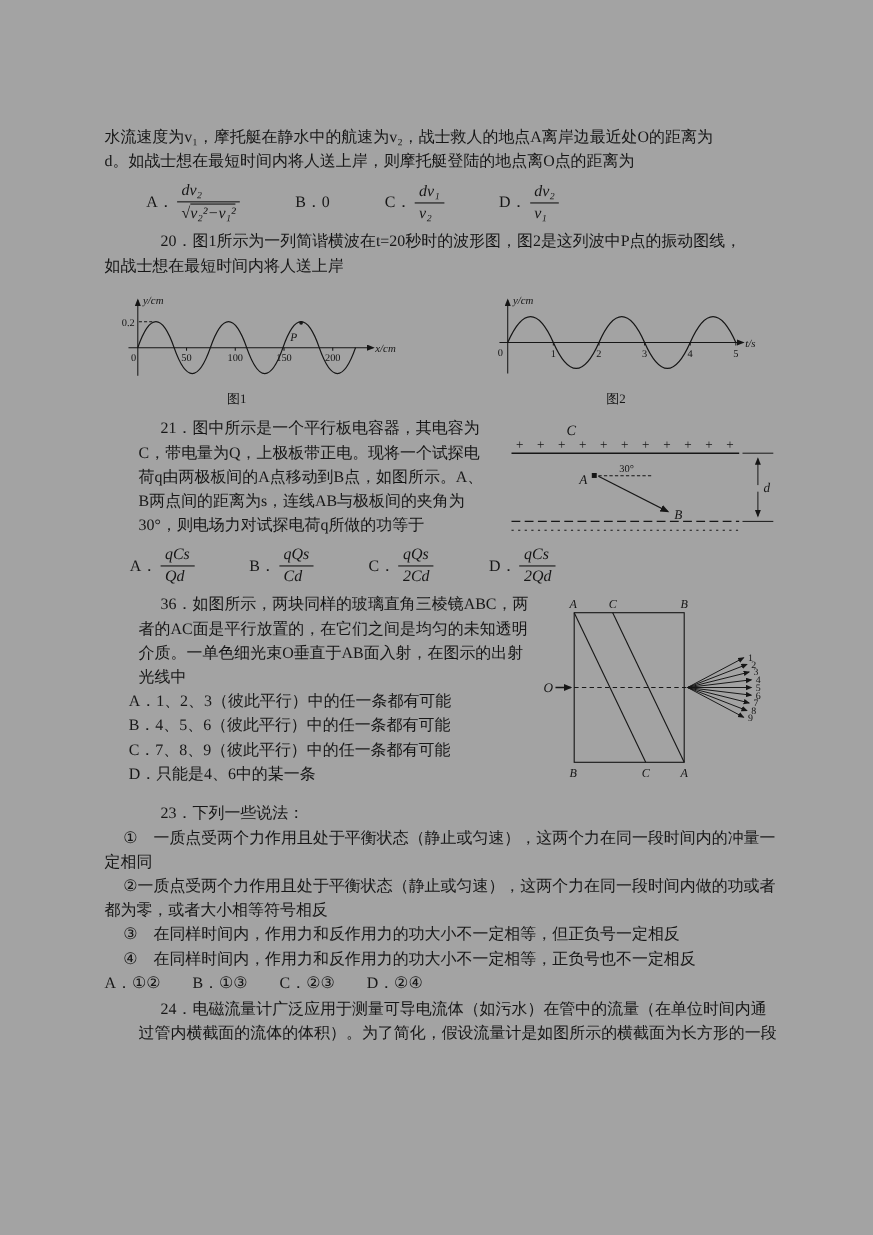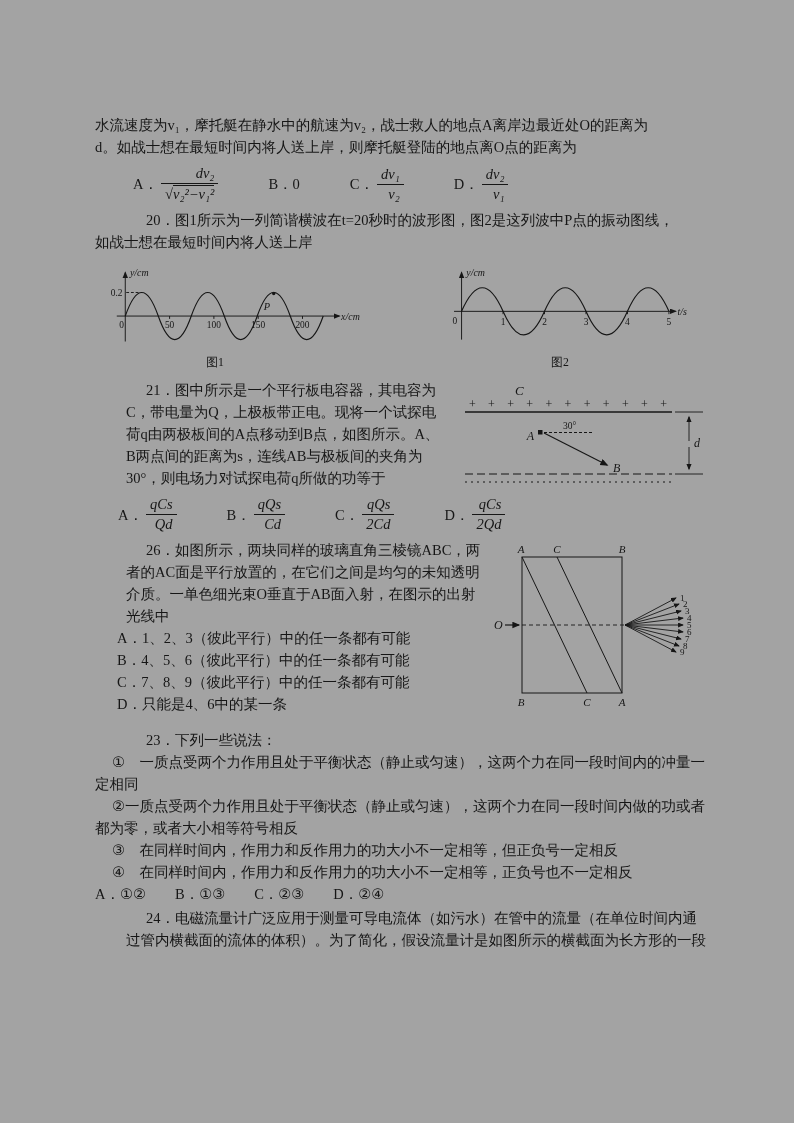--- a/index.html
+++ b/index.html
@@ -13,21 +13,21 @@
   .content { position:absolute; left:95px; top:112px; width:612px; font-size:14.5px; line-height:22px; }
 
   .q-para { margin-top:2px; }
   .q-text { text-indent:20px;margin-left:31px; }
 
   .opts-row { display:flex; align-items:center; margin:7px 0 6px 38px; }
   .opts-row.q21 { margin-left:23px; }
   .opts-row .opt { display:flex; align-items:center; margin-right:50px; }
   .opt-label { margin-right:3px; }
 
-  .frac { display:inline-block; text-align:right; font-style:italic; line-height:17px; vertical-align:middle; }
+  .frac { display:inline-block; text-align:left; font-style:italic; line-height:17px; vertical-align:middle; }
   .frac .num { display:block; border-bottom:1px solid #161616; padding:0 4px 1px; }
   .frac .den { display:block; padding:1px 4px 0; white-space:nowrap; }
   .ovl { display:inline-block; border-top:1px solid #161616; line-height:16px; }
 
   .grid-2 { display:grid; grid-template-columns:287px auto; margin:0 0 2px 38px; }
 
   .figs-row { display:flex; gap:68px; margin:8px 0 6px 2px; }
   svg { display:block; }
   svg text { font-family:"Liberation Serif","DejaVu Sans",serif; fill:#161616; }
   .var { font-style:italic; }
@@ -243,21 +243,21 @@
           <text x="191" y="64" font-size="9">2</text>
           <text x="193" y="71" font-size="9">3</text>
           <text x="195" y="78" font-size="9">4</text>
           <text x="195" y="85" font-size="9">5</text>
           <text x="195" y="92" font-size="9">6</text>
           <text x="193" y="99" font-size="9">7</text>
           <text x="191" y="106" font-size="9">8</text>
           <text x="188" y="112" font-size="9">9</text>
         </svg>
       </div>
-      <div class="q-text">26．如图所示，两块同样的玻璃直角三棱镜ABC，两者的AC面是平行放置的，在它们之间是均匀的未知透明介质。一单色细光束O垂直于AB面入射，在图示的出射光线中</div>
+      <div class="q-text">36．如图所示，两块同样的玻璃直角三棱镜ABC，两者的AC面是平行放置的，在它们之间是均匀的未知透明介质。一单色细光束O垂直于AB面入射，在图示的出射光线中</div>
       <div class="q22-opt">A．1、2、3（彼此平行）中的任一条都有可能</div>
       <div class="q22-opt">B．4、5、6（彼此平行）中的任一条都有可能</div>
       <div class="q22-opt">C．7、8、9（彼此平行）中的任一条都有可能</div>
       <div class="q22-opt">D．只能是4、6中的某一条</div>
       <div class="clear"></div>
     </div>
 
     <div class="q-para">
       <div class="q-text">23．下列一些说法：</div>
       <div class="q23-item">①　一质点受两个力作用且处于平衡状态（静止或匀速），这两个力在同一段时间内的冲量一定相同</div>

